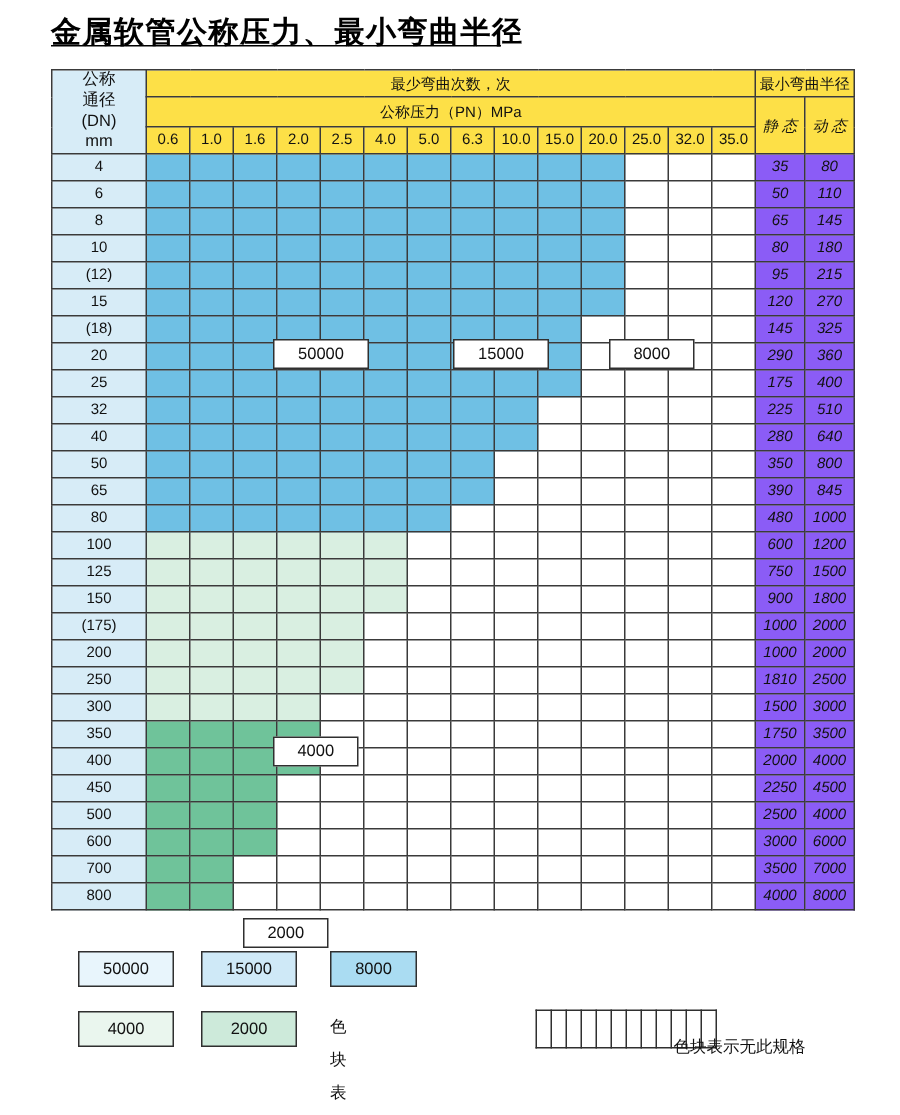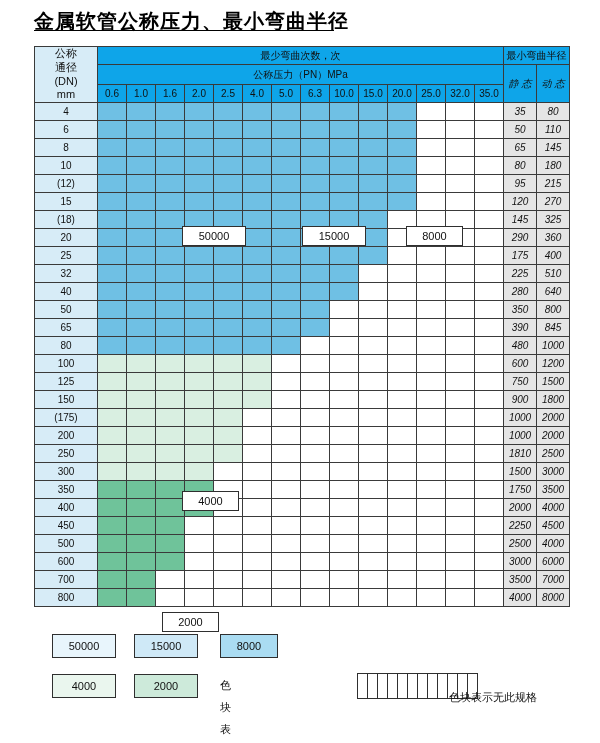--- a/index.html
+++ b/index.html
@@ -24,34 +24,34 @@
   
   .tbl-wrap{position:absolute;left:34px;top:36px;margin-top:10px;}
   table.grid{border-collapse:collapse;table-layout:fixed;}
   table.grid td,table.grid th{
     border:1px solid #3a3a3a;
     padding:0;margin:0;
     text-align:center;vertical-align:middle;
     font-size:10px;font-weight:normal;color:#111;
     height:17px;
   }
-  .hdr{background:#0ea5e9;}
+  .hdr{background:#fde047;}
   .dn-col{width:62px;background:#d7ecf7;}
   .pn-col{width:28px;}
   .r-col{width:32px;font-style:italic;}
 
   .lbl-dn{line-height:1.25;font-size:11px;}
   .cell-dn{background:#d7ecf7;font-size:11px;}
 
   
   .f-blue{background:#6fc0e4;}
   .f-green{background:#6fc39a;}
   .f-green3{background:#d9efe1;}
   .f-none{background:#ffffff;}
-  .rcell{background:#e5e5e5;font-size:10px;}
+  .rcell{background:#8b5cf6;font-size:10px;}
 
   
   .vbox{
     position:absolute;
     background:#ffffff;border:1px solid #2f2f2f;
     font-size:11px;line-height:18px;text-align:center;
     height:18px;
   }
 
   

